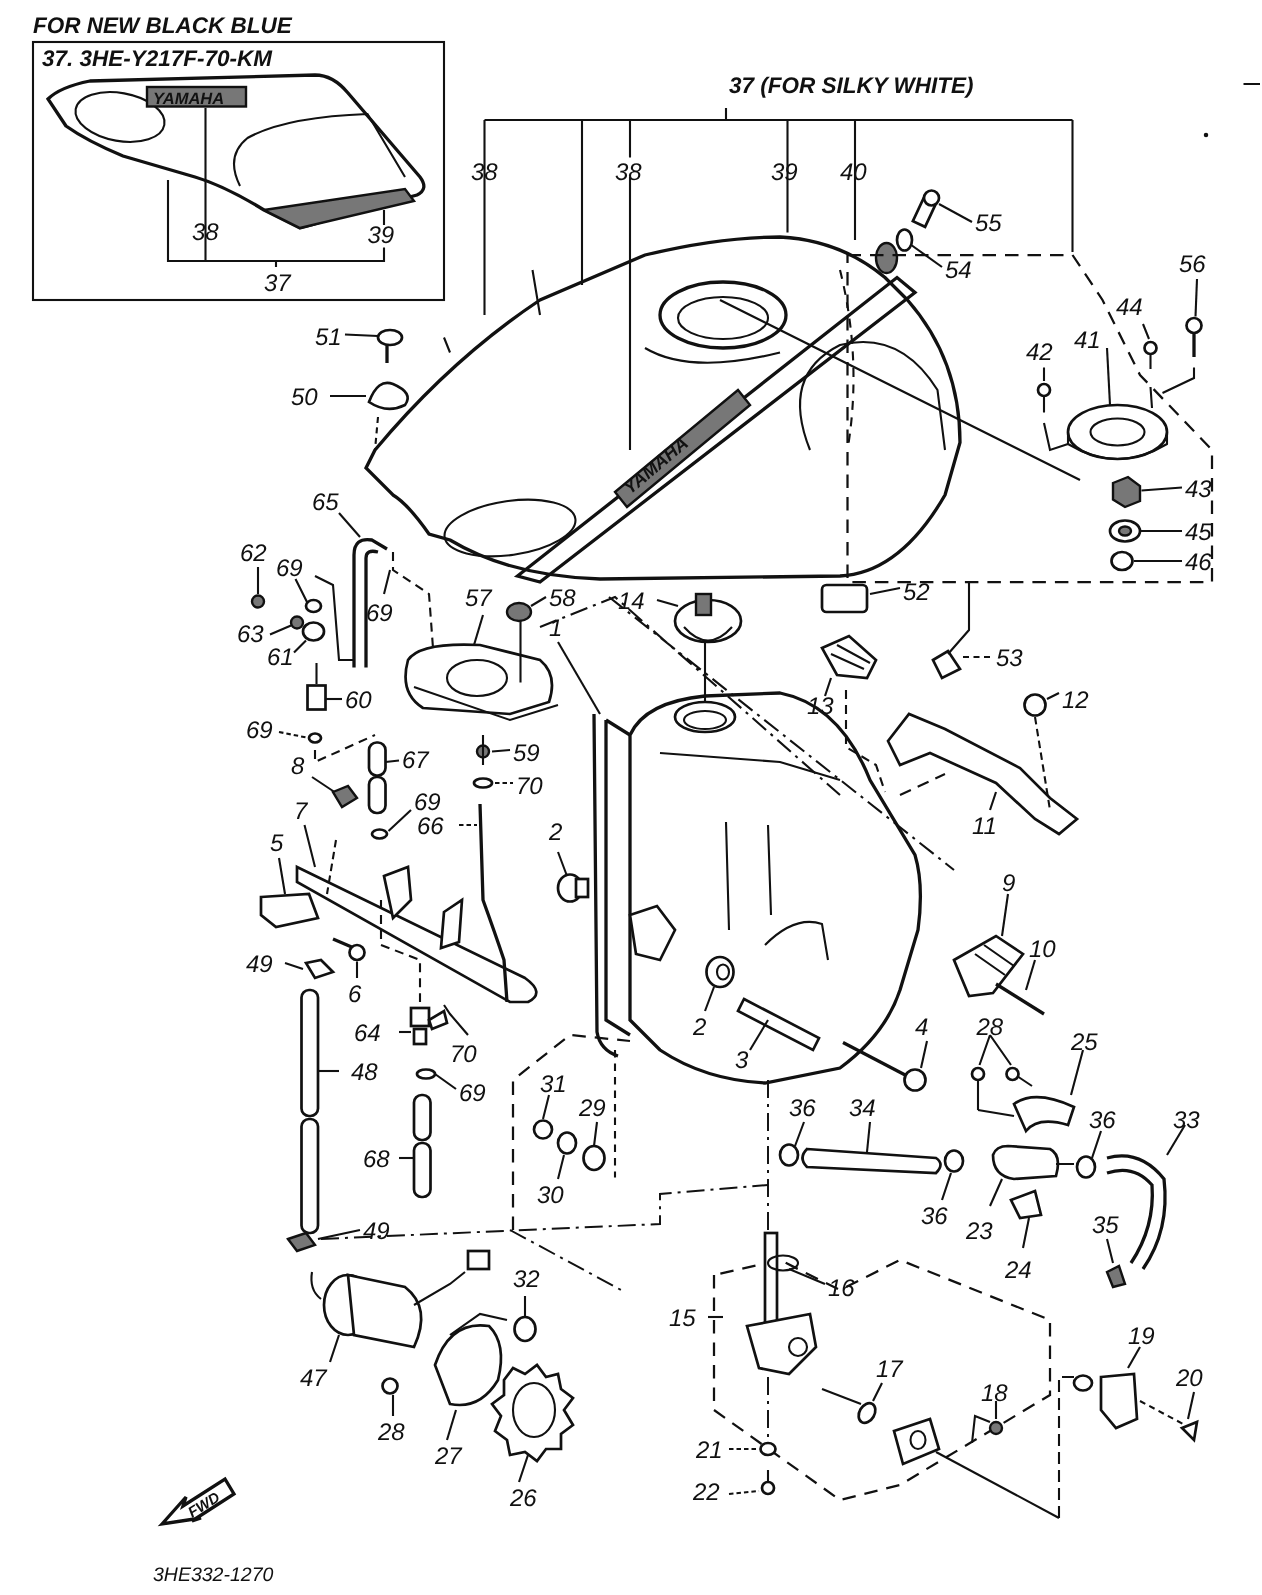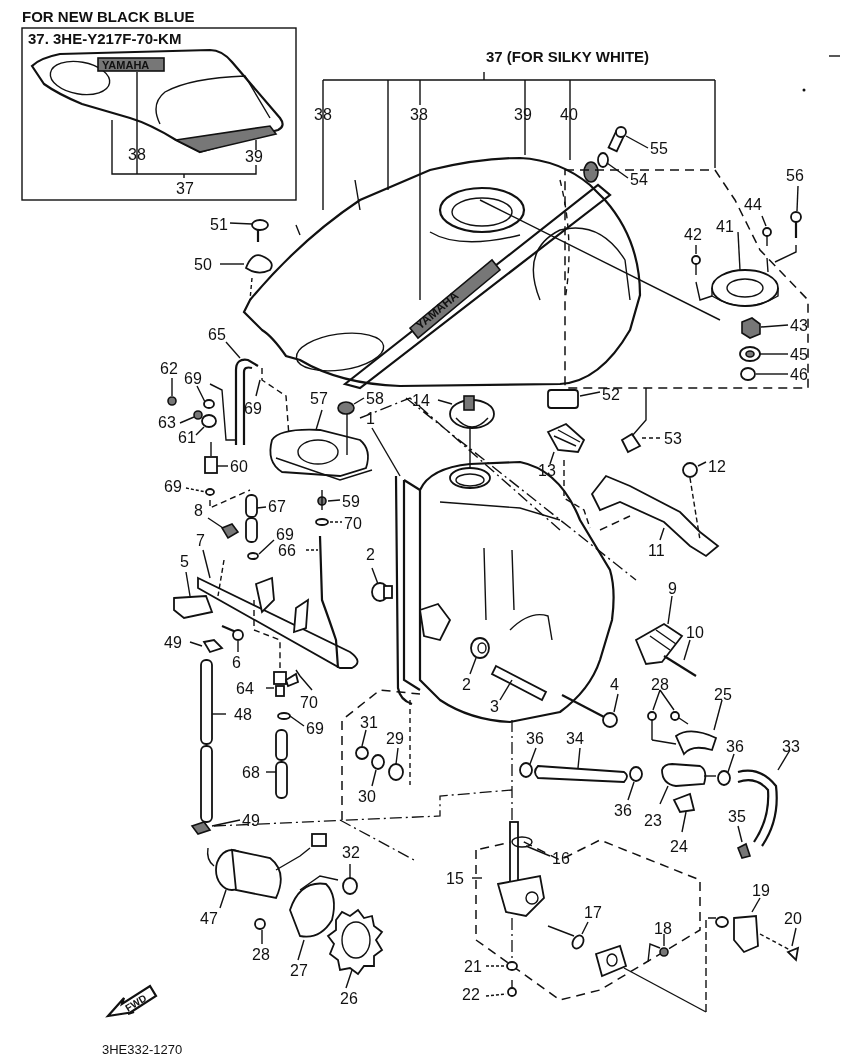--- a/index.html
+++ b/index.html
@@ -1,18 +1,18 @@
 <!DOCTYPE html>
 <html><head>
 <meta charset="utf-8">
 <style>
   html, body { margin:0; padding:0; background:#ffffff; }
   body { width:841px; height:1063px; position:relative; overflow:hidden;
          font-family:"Liberation Sans", sans-serif; color:#111; }
-  #stage { position:absolute; left:0; top:0; width:841px; height:819px; }
+  #stage { position:absolute; left:0; top:0; width:841px; height:819px;font-style:italic; }
   svg text { font-family:"Liberation Sans", sans-serif; fill:#111; }
   .hdr { font-weight:bold; font-size:15px; }
   .num { font-size:16px; }
   .ln  { stroke:#111; stroke-width:1.4; fill:none; }
   .thk { stroke:#111; stroke-width:2.2; fill:none; }
   .part { stroke:#111; stroke-width:1.8; fill:#fff; }
   .partd { stroke:#111; stroke-width:1.6; fill:#777; }
   .dash { stroke:#111; stroke-width:1.5; fill:none; stroke-dasharray:9 6; }
   .dashdot { stroke:#111; stroke-width:1.3; fill:none; stroke-dasharray:12 4 2 4; }
 </style>

